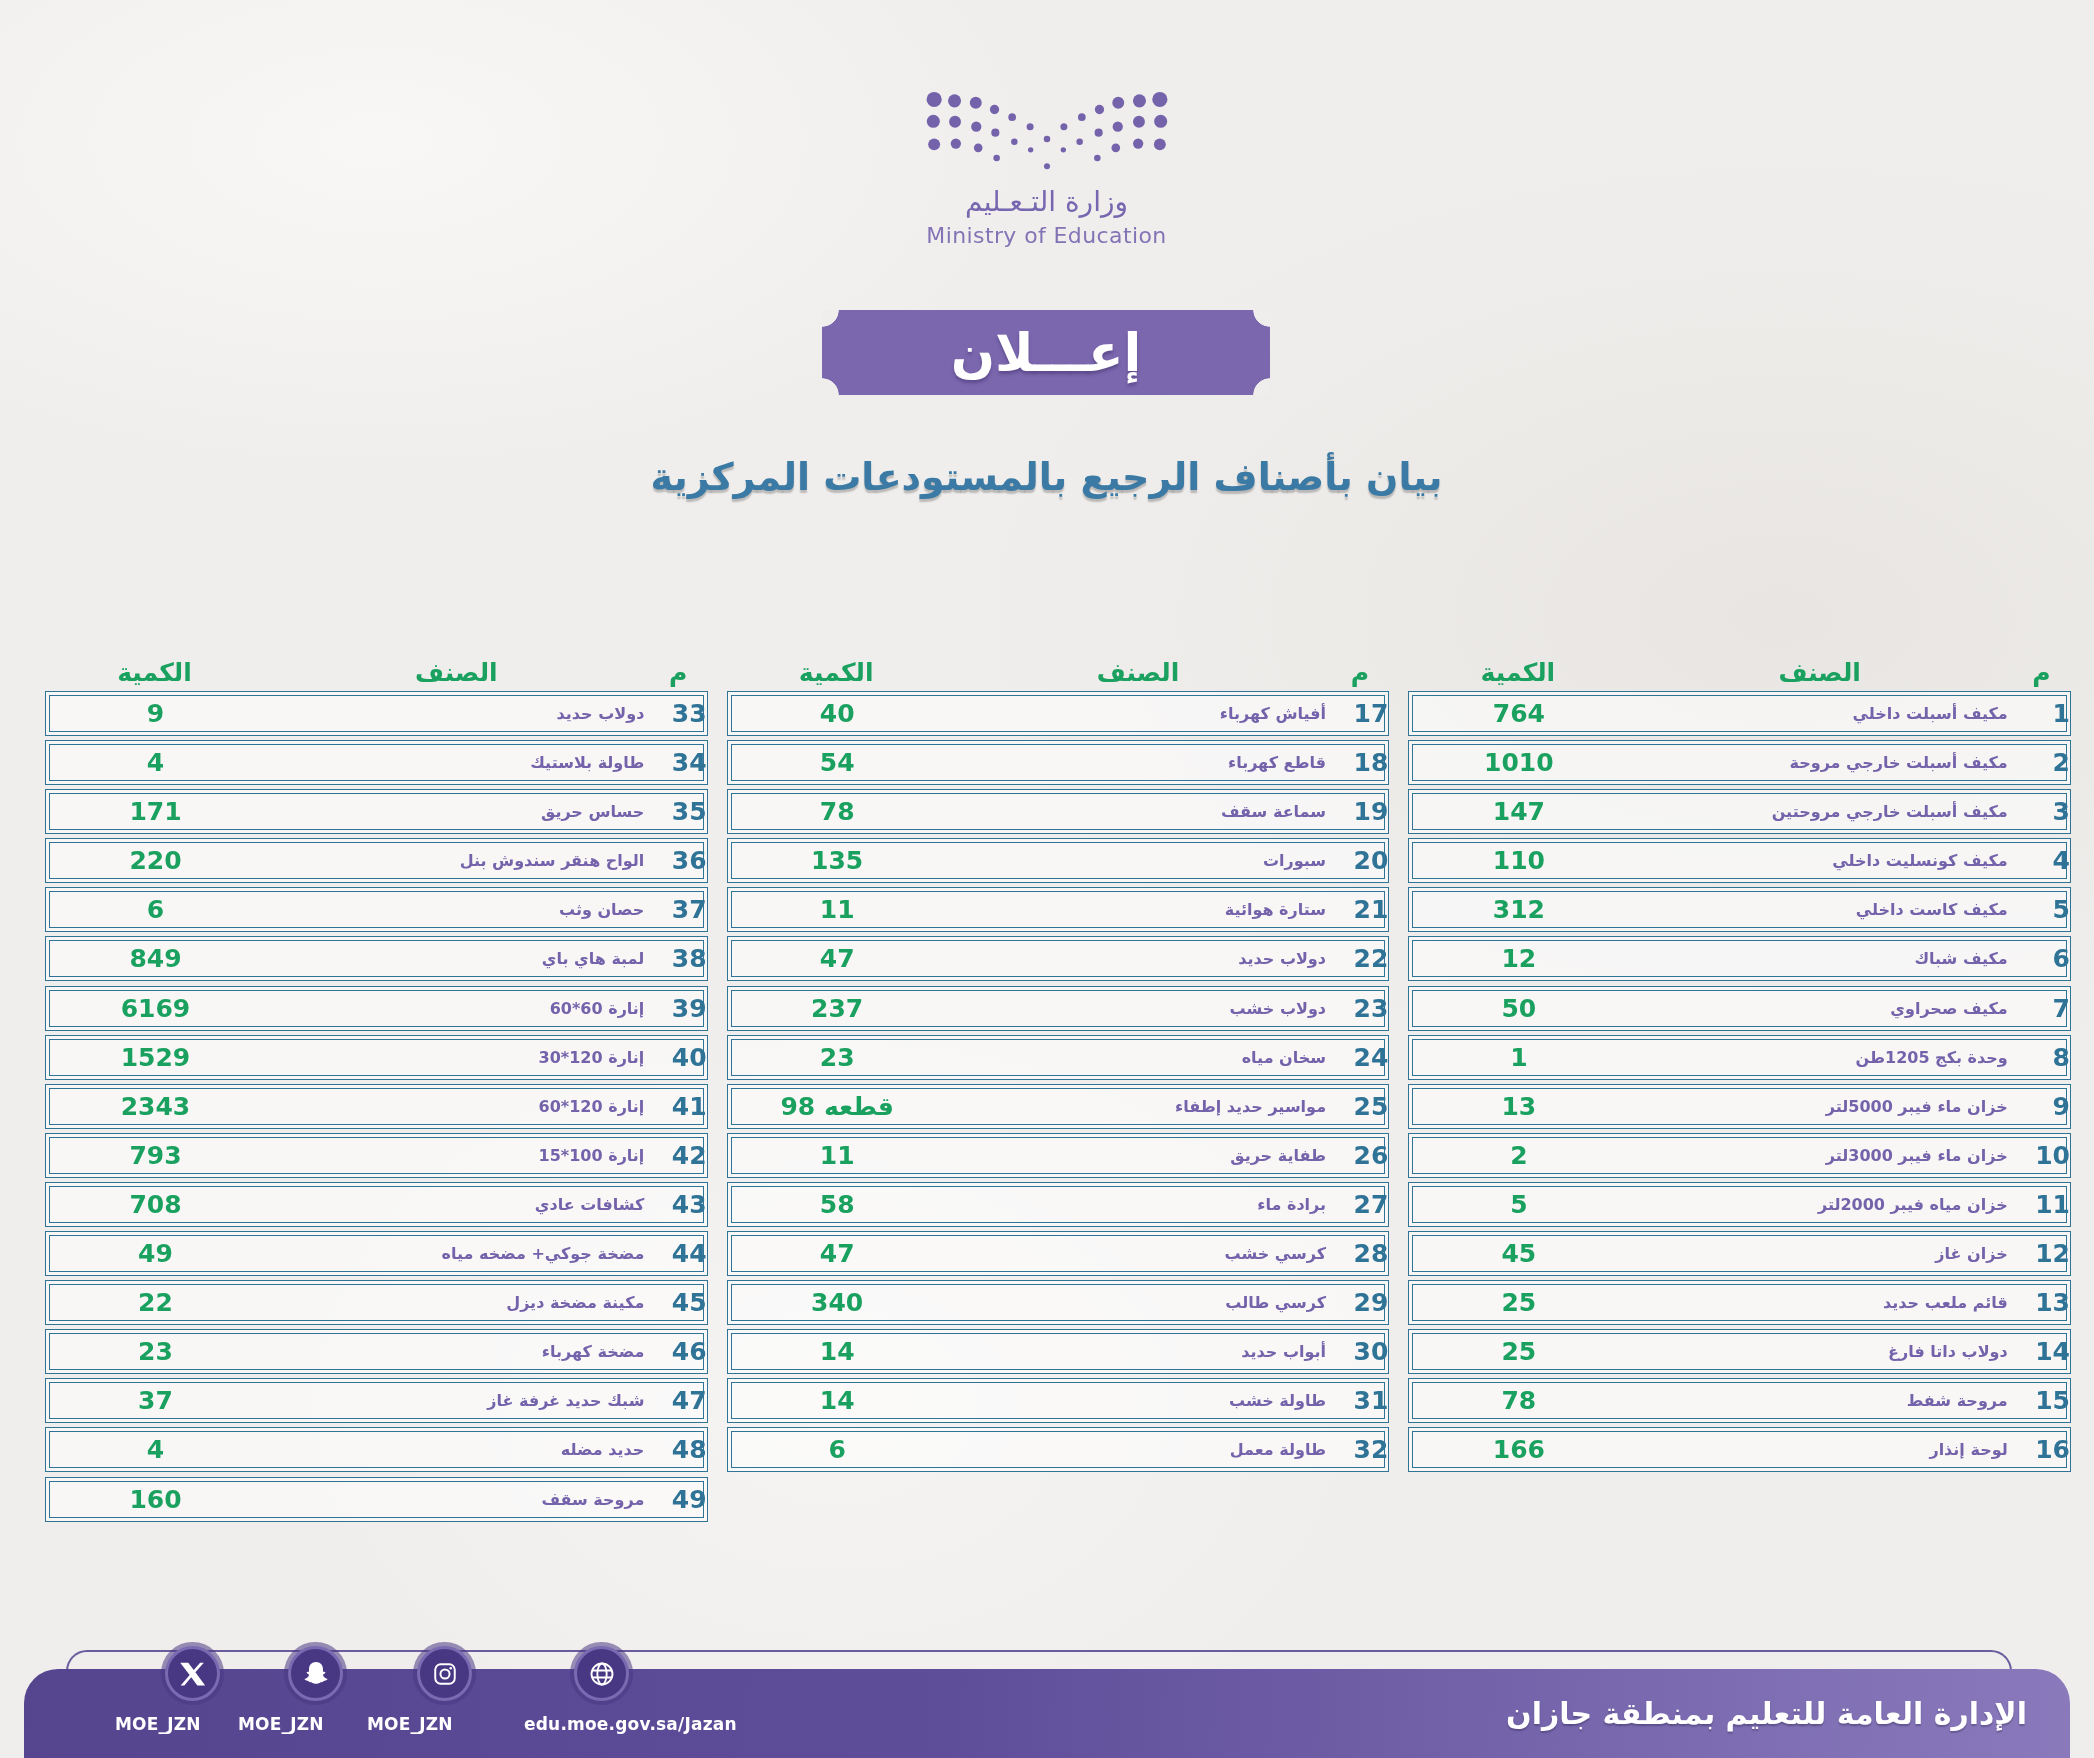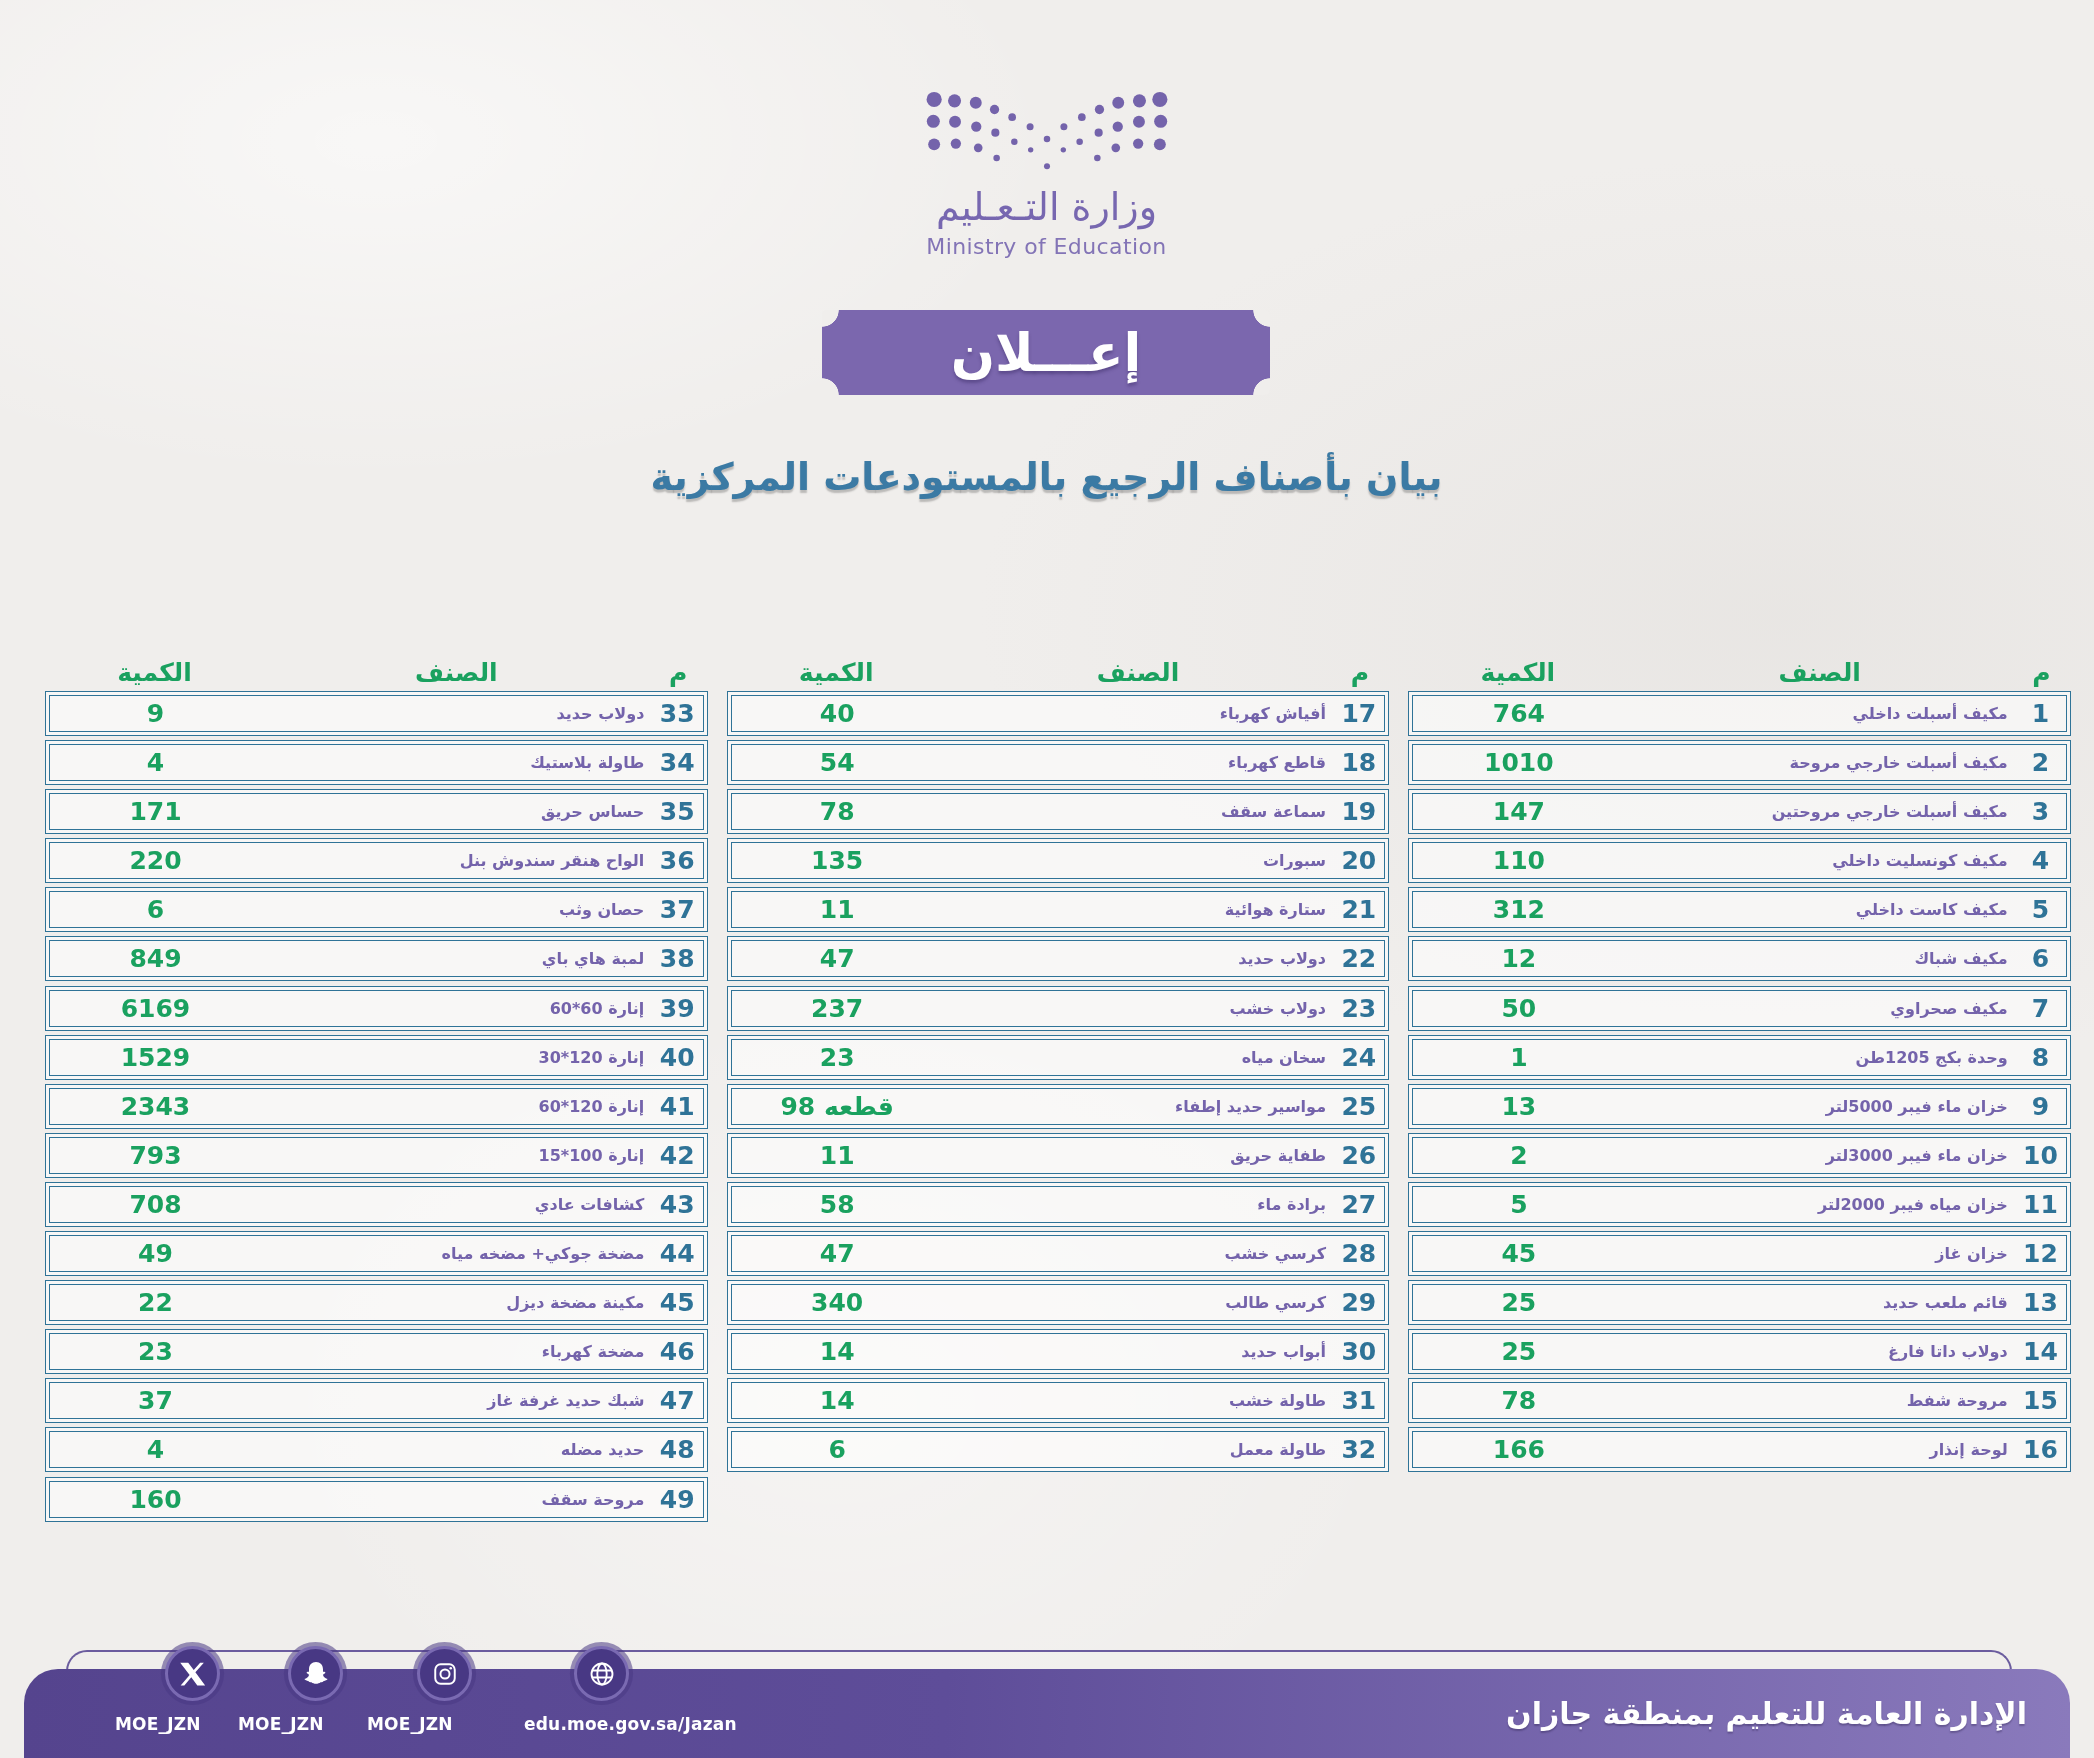--- a/index.html
+++ b/index.html
@@ -10,21 +10,21 @@
       radial-gradient(ellipse 982px 491px at 18% 8%, rgba(255,255,255,.55), transparent 70%),
       radial-gradient(ellipse 1146px 655px at 85% 35%, rgba(223,220,217,.45), transparent 70%),
       radial-gradient(ellipse 818px 573px at 40% 80%, rgba(255,255,255,.35), transparent 70%);
     font-family:"DejaVu Sans", sans-serif;
     direction:rtl;
   }
 
   
   .logo { position:absolute; top:75px; left:50%; transform:translateX(-50%); text-align:center; }
   .logo svg { display:block; margin:0 auto; }
-  .logo-ar { margin-top:8.2px; font-size:38px; color:#7767b0; font-weight:normal; }
+  .logo-ar { margin-top:8.2px; font-size:28px; color:#7767b0; font-weight:normal; }
   .logo-en { margin-top:4.9px; font-size:22px; color:#8374b6; letter-spacing:0.4px; }
 
   
   .banner {
     position:absolute; top:310px; left:823px; width:448px; height:85px;
     display:flex; align-items:center; justify-content:center;
     color:#fff; font-size:52px; font-weight:bold;
     text-shadow:0 3.3px 3.3px rgba(40,25,80,.35);
     background:
       radial-gradient(circle at 0 0,        #f0eeec 16.4px, transparent 17px),
@@ -46,21 +46,21 @@
   .tcol { flex:1; min-width:0; }
   .thead { display:flex; align-items:center; height:38px; color:#1aa15f; font-weight:bold; font-size:25px; }
   .h-n   { width:59px;  text-align:center; }
   .h-item{ flex:1;      text-align:center; }
   .h-qty { width:219px; text-align:center; }
   .trow {
     display:flex; align-items:center; height:45px; margin-bottom:4.1px;
     box-sizing:border-box; background:rgba(255,255,255,.55);
     border:1.6px solid #2f7397; outline:1.6px solid #2f7397; outline-offset:-5.7px;
   }
-  .c-n   { width:59px;  text-align:center; color:#2f7397; font-weight:bold; font-size:25px; }
+  .c-n   { width:59px;  color:#2f7397; font-weight:bold; font-size:25px; }
   .c-item{ flex:1; text-align:right; padding-right:3.3px; color:#7463ab; font-weight:bold; font-size:16px; white-space:nowrap; }
   .c-qty { width:219px; text-align:center; color:#1aa15f; font-weight:bold; font-size:25px; direction:ltr; white-space:nowrap; }
 
   
   .footer-line {
     position:absolute; top:1650px; left:67px; right:82px; height:28px;
     border:2.5px solid #54439130; border:2.5px solid #544391; border-bottom:none;
     border-radius:21px 21px 0 0; opacity:.85;
   }
   .footer-bar {

